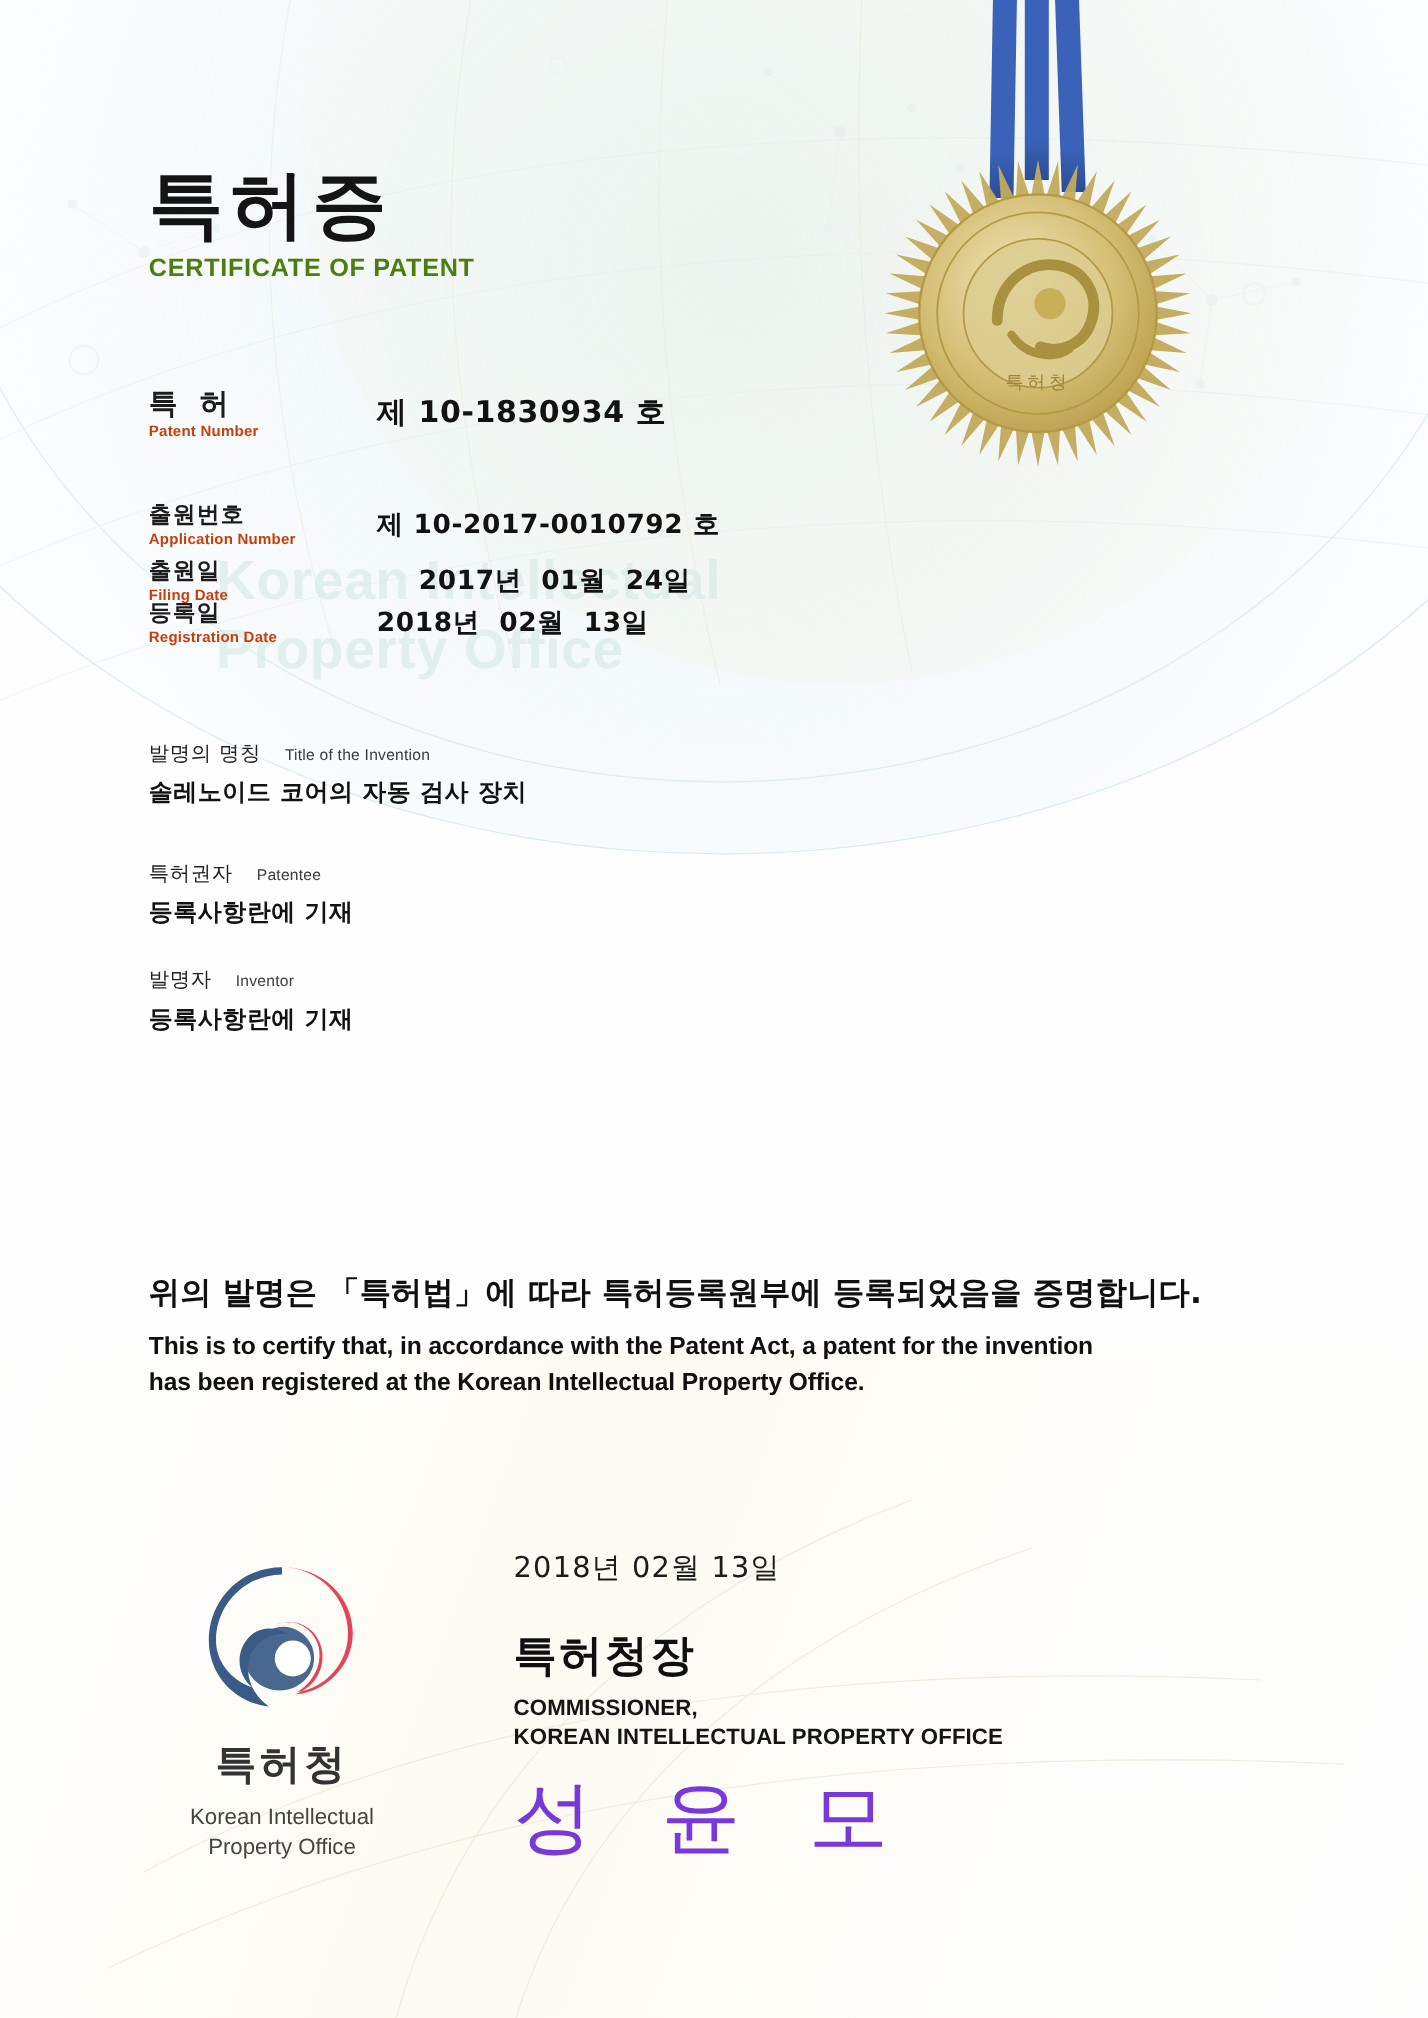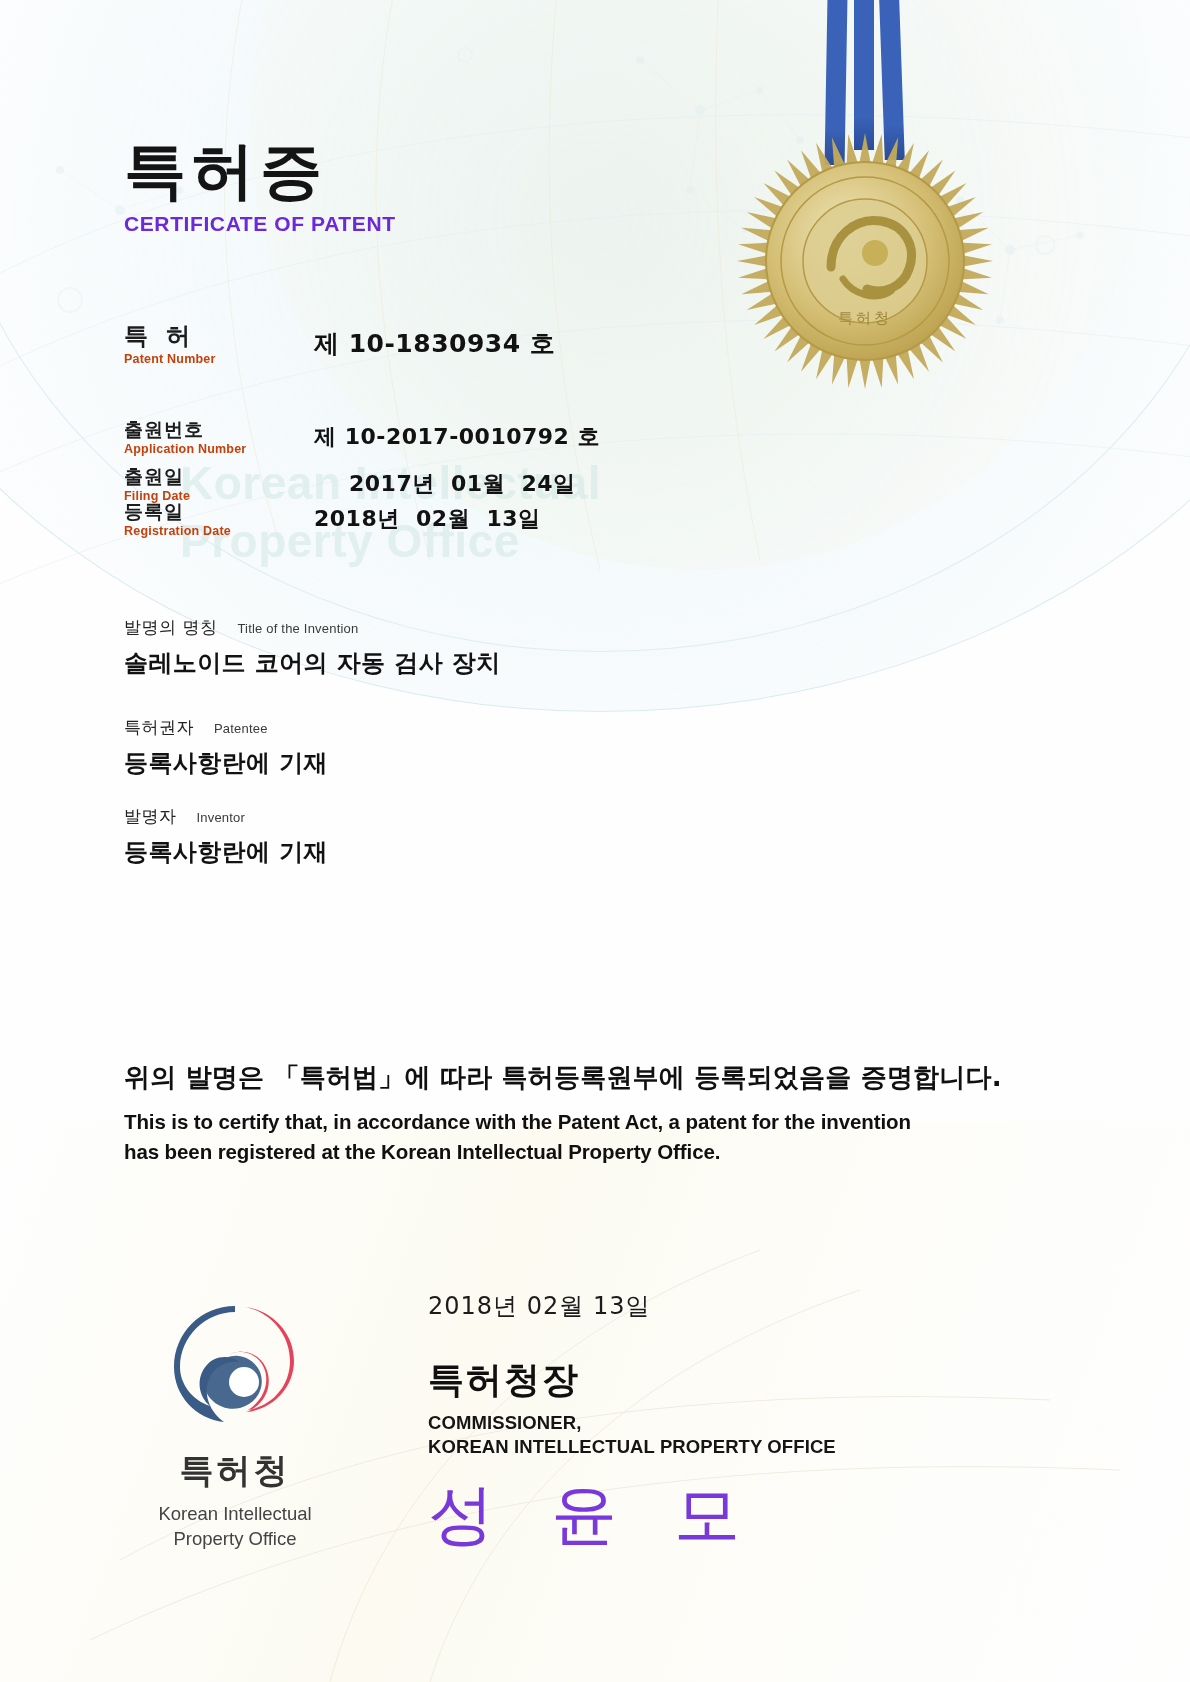--- a/index.html
+++ b/index.html
@@ -118,21 +118,21 @@
     font-weight: bold;
     letter-spacing: 6px;
     color: #141414;
     line-height: 1;
   }
   .title-en {
     margin-top: 10px;
     font-size: 21px;
     font-weight: bold;
     letter-spacing: 0.6px;
-    color: #6d28d9;
+    color: #4d7c0f;
   }
 
   
   .field {
     position: absolute;
     display: flex;
     align-items: center;
   }
   .field .lbl {
     width: 190px;
@@ -180,21 +180,21 @@
     letter-spacing: 0.5px;
   }
   .hdr-en {
     font-size: 13px;
     color: #3a3a3a;
     letter-spacing: 0.2px;
   }
   .block .body {
     margin-top: 8px;
     font-family: "DejaVu Sans", sans-serif;
-    font-size: 24px;
+    font-size: 20px;
     font-weight: bold;
     color: #121212;
     letter-spacing: 0.4px;
   }
 
   
   .certify {
     position: absolute;
     left: 124px;
     top: 1060px;

